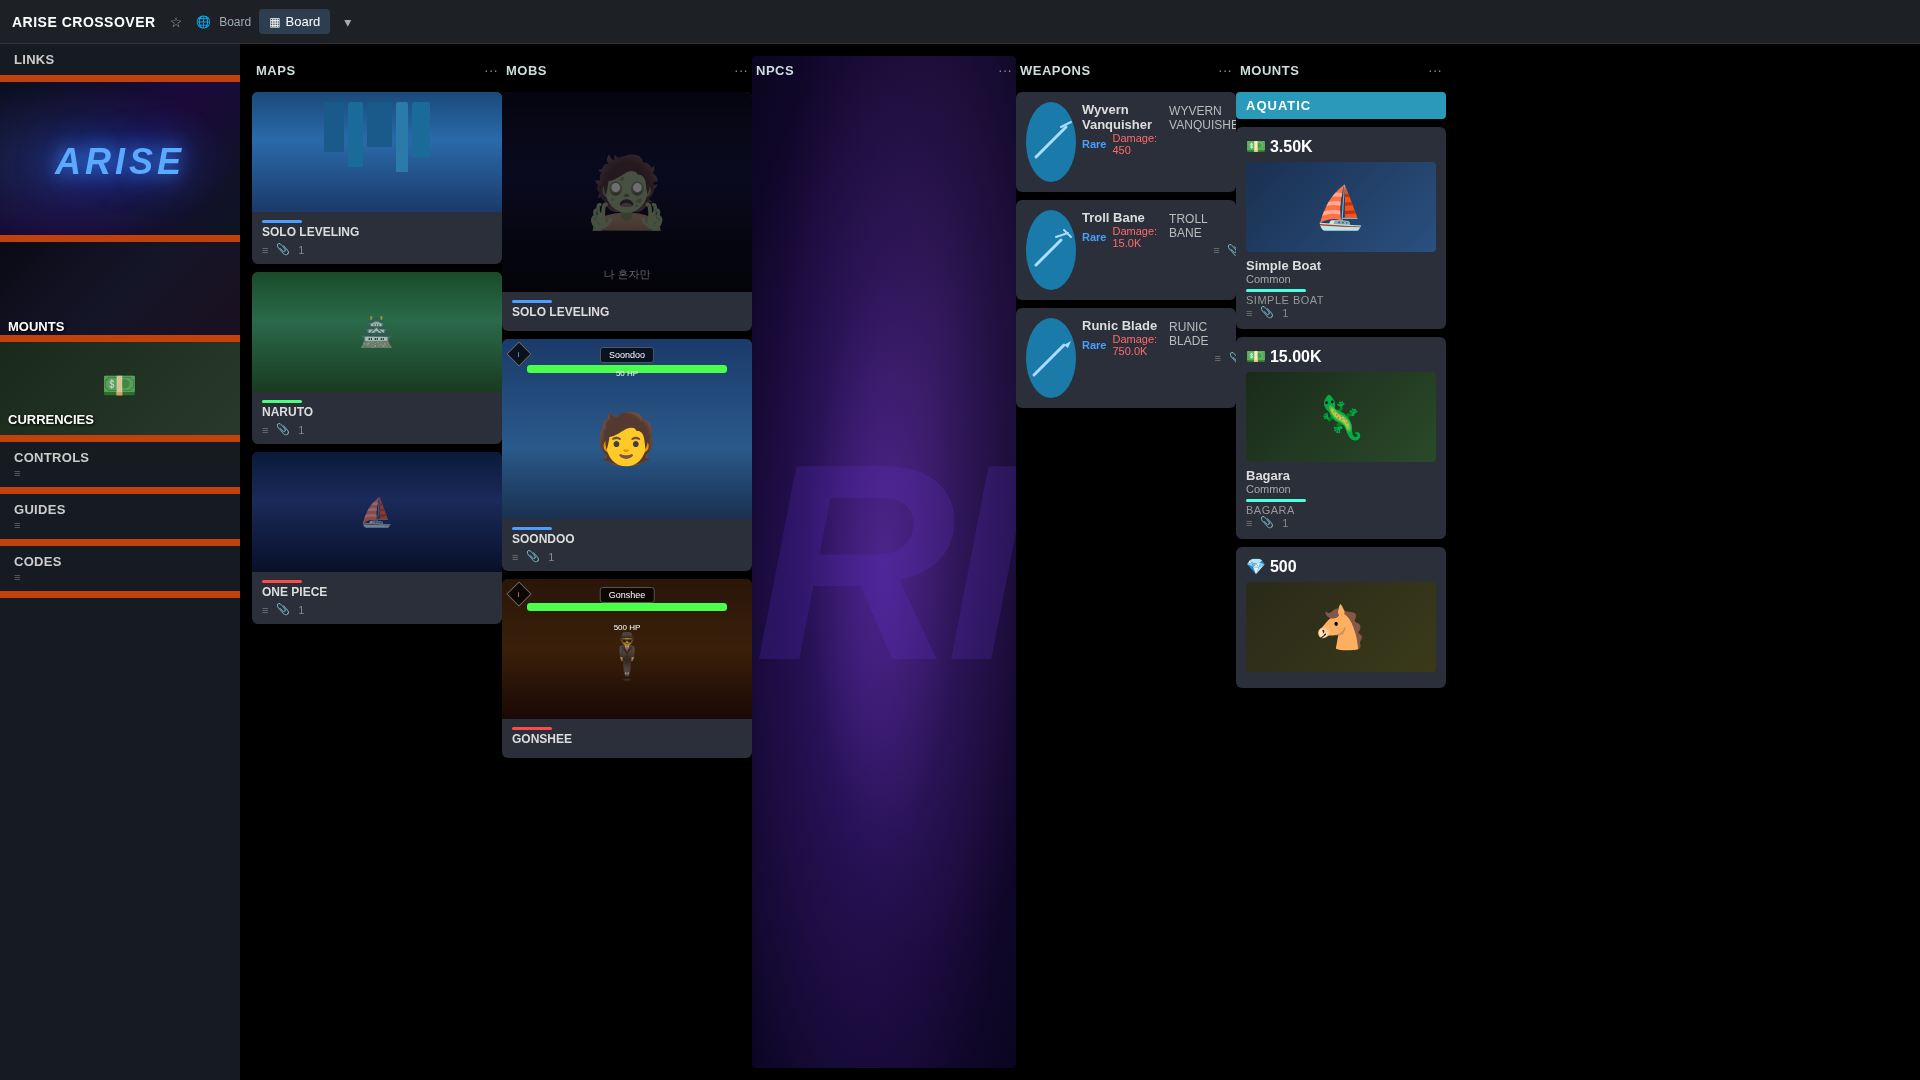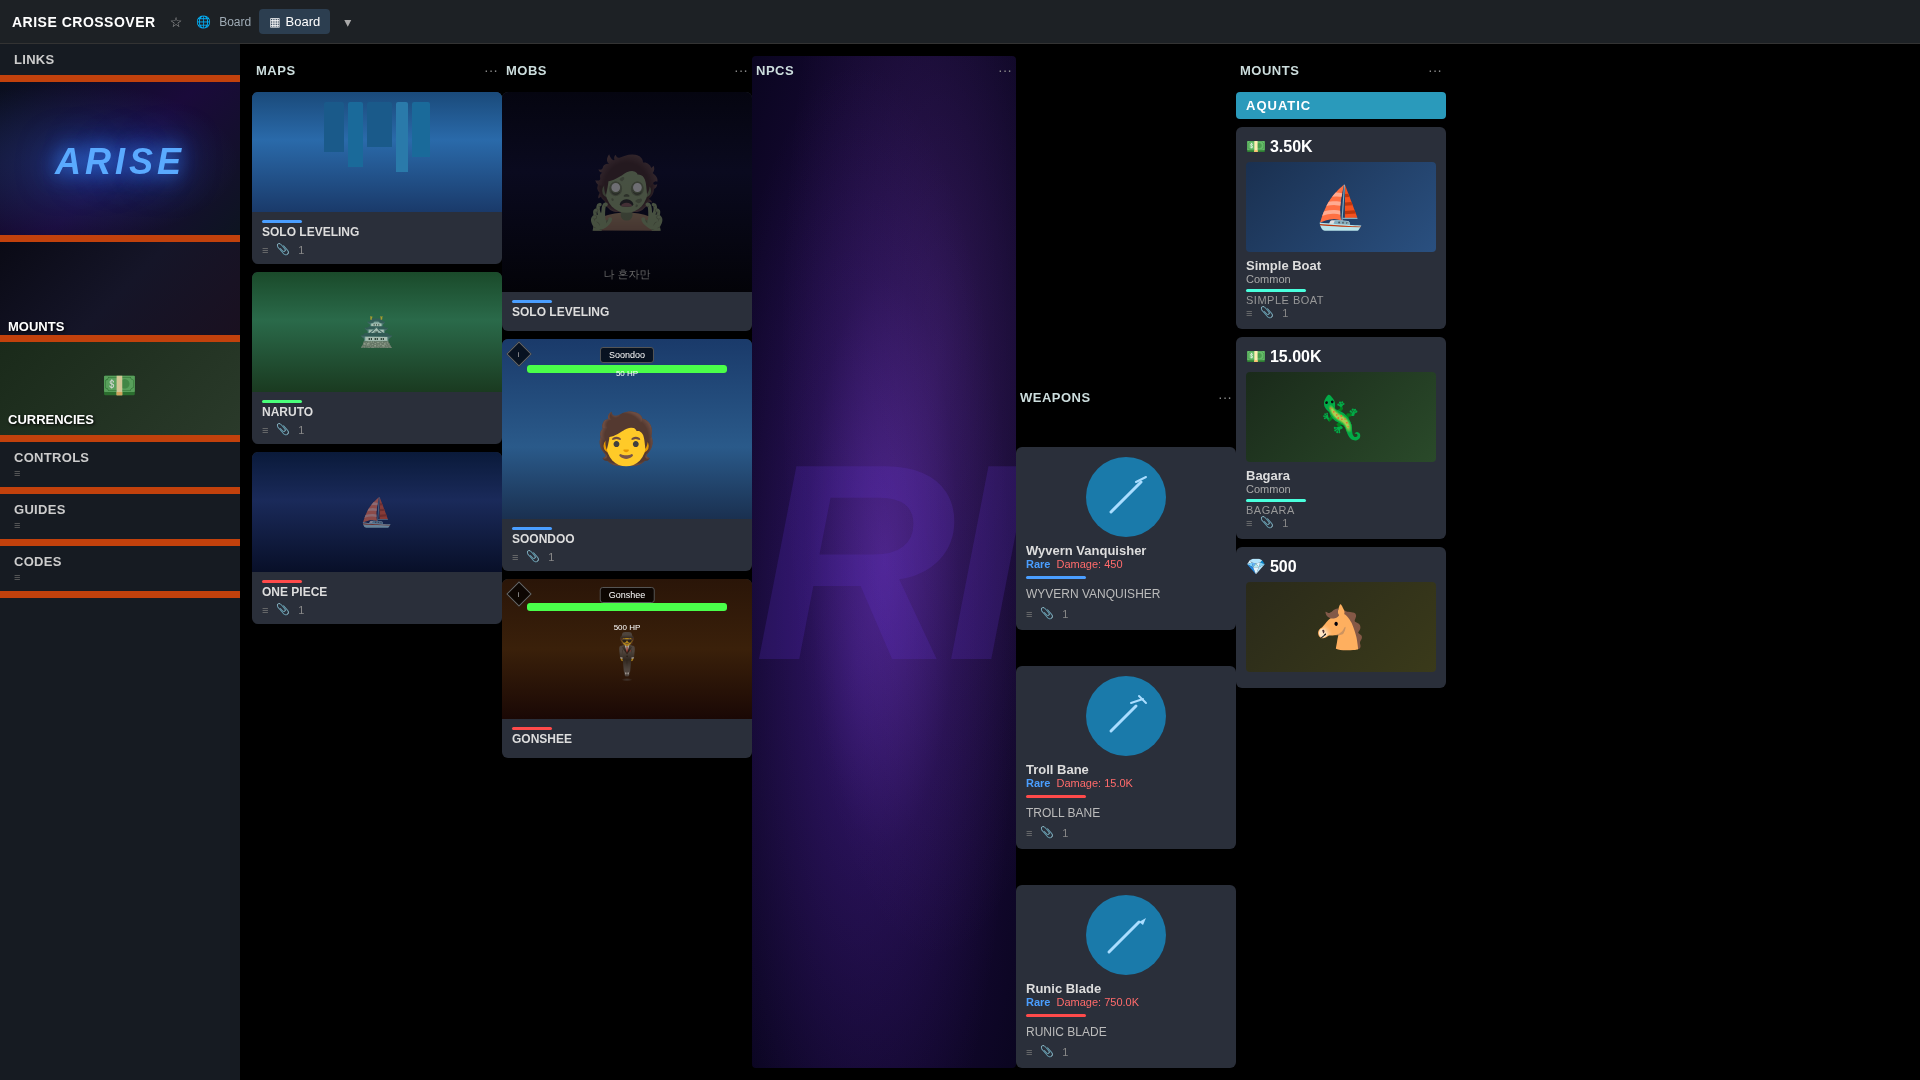--- a/index.html
+++ b/index.html
@@ -214,23 +214,22 @@
     .map-onepiece { background: linear-gradient(135deg, #1a1a3a 0%, #2a2a5a 40%, #151530 100%); }
 
     
     .weapon-card {
       background: #2a2f3a;
       border-radius: 6px;
       overflow: hidden;
       cursor: pointer;
       padding: 10px;
       display: flex;
-      flex-direction: column;
+      flex-direction: row;
       gap: 6px;
-      margin-top: 28px;
     }
     .weapon-icon-circle {
       width: 80px;
       height: 80px;
       border-radius: 50%;
       background: #1a6080;
       display: flex;
       align-items: center;
       justify-content: center;
       margin: 0 auto;
@@ -549,21 +548,21 @@
 
         <div style="position:absolute;top:0;left:0;right:0;bottom:0;background:radial-gradient(ellipse at 40% 60%,rgba(120,60,255,0.2) 0%,transparent 70%);"></div>
         <div style="position:absolute;top:0;left:0;right:0;bottom:0;background:radial-gradient(ellipse at 70% 30%,rgba(180,100,255,0.15) 0%,transparent 60%);"></div>
       </div>
       <div class="npc-col-header">
         <span class="column-title">NPCS</span>
         <button class="column-menu-btn">···</button>
       </div>
     </div>
 
-    <div class="column" style="width:220px;justify-content:flex-end;">
+    <div class="column" style="width:220px;">
       <div class="column-header">
         <span class="column-title">WEAPONS</span>
         <button class="column-menu-btn">···</button>
       </div>
 
       <div class="weapon-card">
         <div class="weapon-icon-circle" style="background:#1a7aaa;">
 
           <svg width="50" height="50" viewBox="0 0 50 50">
             <line x1="10" y1="40" x2="40" y2="10" stroke="#aaddff" stroke-width="3" stroke-linecap="round"></line>

